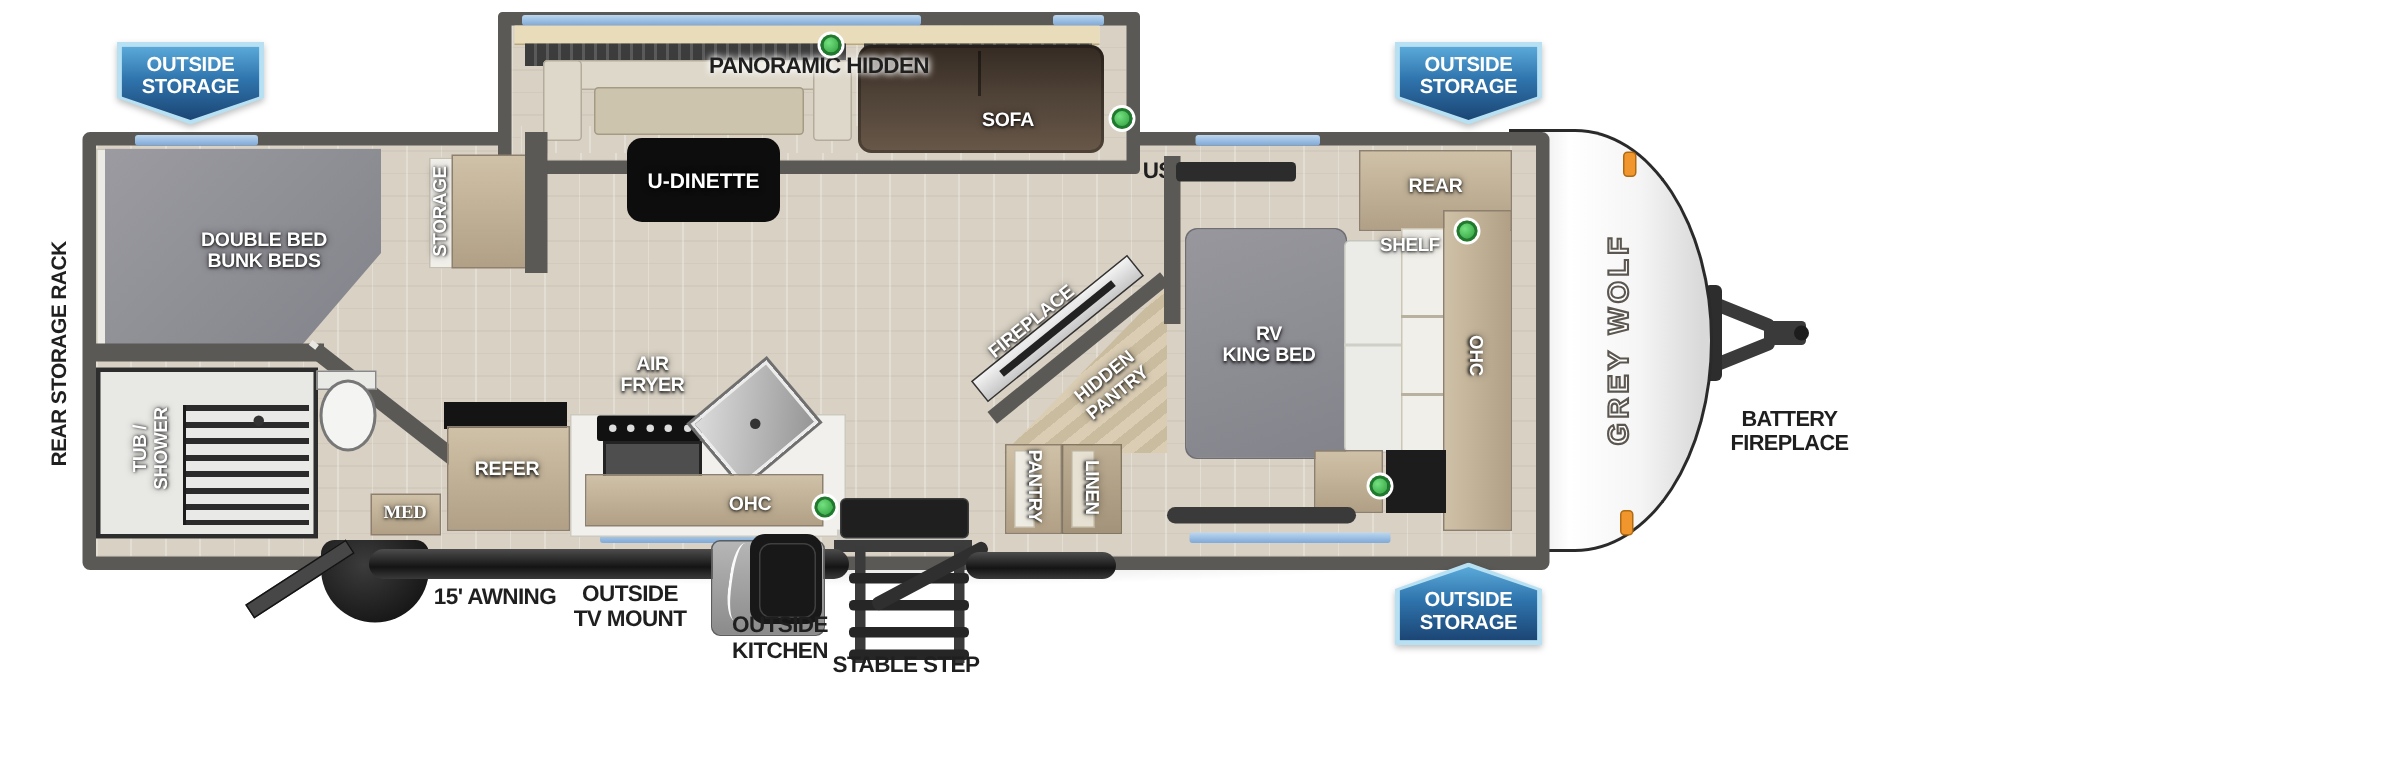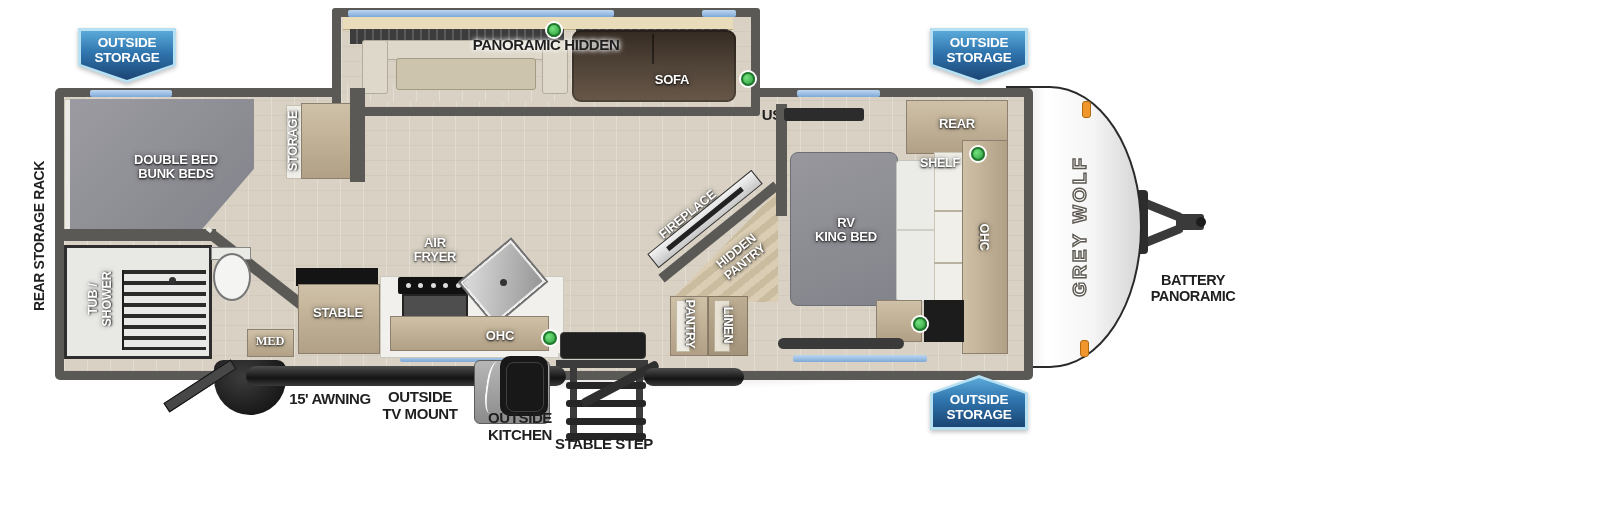--- a/index.html
+++ b/index.html
@@ -63,21 +63,21 @@
   <div class="rot" style="--a:-22deg;left:1152px;top:240px;width:66px;height:9px;background:#3a3a3a;border-radius:4px;"></div>
   <div class="abs" style="left:1136px;top:190px;width:12px;height:64px;background:#2d2d2d;border-radius:4px;"></div>
   <div class="abs" style="left:1176px;top:214px;width:28px;height:16px;background:#3a3a3a;border-radius:3px;"></div>
   <div class="abs" style="left:1196px;top:217px;width:10px;height:10px;background:#1d1d1d;border-radius:50%;"></div>
 
   <div class="cap" style="left:1006px;top:86px;width:134px;height:278px;"></div>
   <div class="brand" style="left:1080px;top:226px;">GREY WOLF</div>
   <div class="olight" style="left:1082px;top:101px;"></div>
   <div class="olight" style="left:1080px;top:340px;"></div>
   <div class="lbl ext" style="left:1193px;top:289px;font-size:14.5px;">BATTERY
-PANORAMIC</div>
+FIREPLACE</div>
 
   <div class="body-shell" style="left:55px;top:88px;width:960px;height:274px;"></div>
   <div class="body-shell" style="left:332px;top:8px;width:410px;height:90px;border-radius:3px;"></div>
   <div class="patch" style="left:347px;top:84px;width:380px;height:18px;"></div>
 
   <div class="win" style="left:348px;top:10px;width:266px;height:7px;"></div>
   <div class="win" style="left:702px;top:10px;width:34px;height:7px;"></div>
   <div class="win" style="left:90px;top:90px;width:82px;height:7px;"></div>
   <div class="win" style="left:797px;top:90px;width:83px;height:7px;"></div>
   <div class="win" style="left:400px;top:355px;width:136px;height:7px;"></div>
@@ -90,20 +90,23 @@
   <div class="abs" style="left:362px;top:40px;width:24px;height:52px;background:#ded8ca;border:1px solid #b3ac9c;border-radius:3px;"></div>
   <div class="abs" style="left:542px;top:40px;width:24px;height:52px;background:#ded8ca;border:1px solid #b3ac9c;border-radius:3px;"></div>
   <div class="abs" style="left:396px;top:58px;width:138px;height:30px;background:#cdc4ae;border:1px solid #a59b83;border-radius:3px;"></div>
   <div class="abs" style="left:572px;top:30px;width:164px;height:72px;border-radius:9px;background:linear-gradient(180deg,#342a22,#4e4136 45%,#685849);box-shadow:inset 0 0 0 2px rgba(0,0,0,.25);"></div>
   <div class="abs" style="left:652px;top:34px;width:2px;height:30px;background:rgba(0,0,0,.45);"></div>
 
   <div class="lbl ext glow" style="left:546px;top:45px;">PANORAMIC HIDDEN</div>
   <div class="gdot" style="left:554px;top:30px;"></div>
   <div class="lbl room" style="left:672px;top:80px;">SOFA</div>
 
+  <div class="abs" style="left:418px;top:92px;width:102px;height:56px;background:#0d0d0d;border-radius:10px;display:flex;align-items:center;justify-content:center;">
+    <span class="room" style="font-size:14px;font-weight:700;">U-DINETTE</span>
+  </div>
 
   <div class="gdot" style="left:748px;top:79px;"></div>
   <div class="lbl ext" style="left:777px;top:79px;margin-top:36px;">USB</div>
 
   <div class="abs" style="left:64px;top:99px;width:16px;height:134px;background:#eceae4;border:1px solid #c9c4b6;"></div>
   <div class="abs" style="left:70px;top:99px;width:184px;height:134px;background:linear-gradient(135deg,#9b9ba1,#82828a);clip-path:polygon(0 0,100% 0,100% 52%,70% 100%,0 100%);"></div>
   <div class="lbl room" style="left:176px;top:167px;">DOUBLE BED
 BUNK BEDS</div>
   <div class="abs" style="left:286px;top:105px;width:15px;height:72px;background:#f1efe9;border:1px solid #c6c0b2;"></div>
   <div class="cab" style="left:301px;top:103px;width:50px;height:74px;"></div>
@@ -118,21 +121,21 @@
   <div class="abs" style="left:169px;top:277px;width:7px;height:7px;background:#333;border-radius:50%;"></div>
   <div class="lbl room rs rm90" style="left:101px;top:299px;">TUB /
 SHOWER</div>
   <div class="abs" style="left:211px;top:247px;width:38px;height:11px;background:#e9e9e6;border:1px solid #888;"></div>
   <div class="abs" style="left:213px;top:253px;width:34px;height:44px;background:#f4f4f2;border:2px solid #777;border-radius:50%;"></div>
   <div class="cab" style="left:247px;top:329px;width:45px;height:26px;"></div>
   <div class="lbl room rs" style="left:270px;top:342px;font-family:Liberation Serif, serif;">MED</div>
 
   <div class="abs" style="left:296px;top:268px;width:82px;height:18px;background:#141414;"></div>
   <div class="cab" style="left:298px;top:284px;width:80px;height:68px;"></div>
-  <div class="lbl room" style="left:338px;top:313px;">STABLE</div>
+  <div class="lbl room" style="left:338px;top:313px;">REFER</div>
   <div class="abs" style="left:380px;top:276px;width:182px;height:80px;background:#f1f0ec;border:1px solid #ccc9bf;"></div>
   <div class="abs" style="left:398px;top:277px;width:70px;height:17px;background:#111;border-radius:2px;display:flex;align-items:center;justify-content:space-evenly;">
     <i style="width:5px;height:5px;border-radius:50%;background:#ddd;"></i>
     <i style="width:5px;height:5px;border-radius:50%;background:#ddd;"></i>
     <i style="width:5px;height:5px;border-radius:50%;background:#ddd;"></i>
     <i style="width:5px;height:5px;border-radius:50%;background:#ddd;"></i>
     <i style="width:5px;height:5px;border-radius:50%;background:#ddd;"></i>
   </div>
   <div class="abs" style="left:402px;top:294px;width:62px;height:26px;background:#4e4e4e;border:2px solid #232323;"></div>
   <div class="lbl room" style="left:435px;top:250px;">AIR

